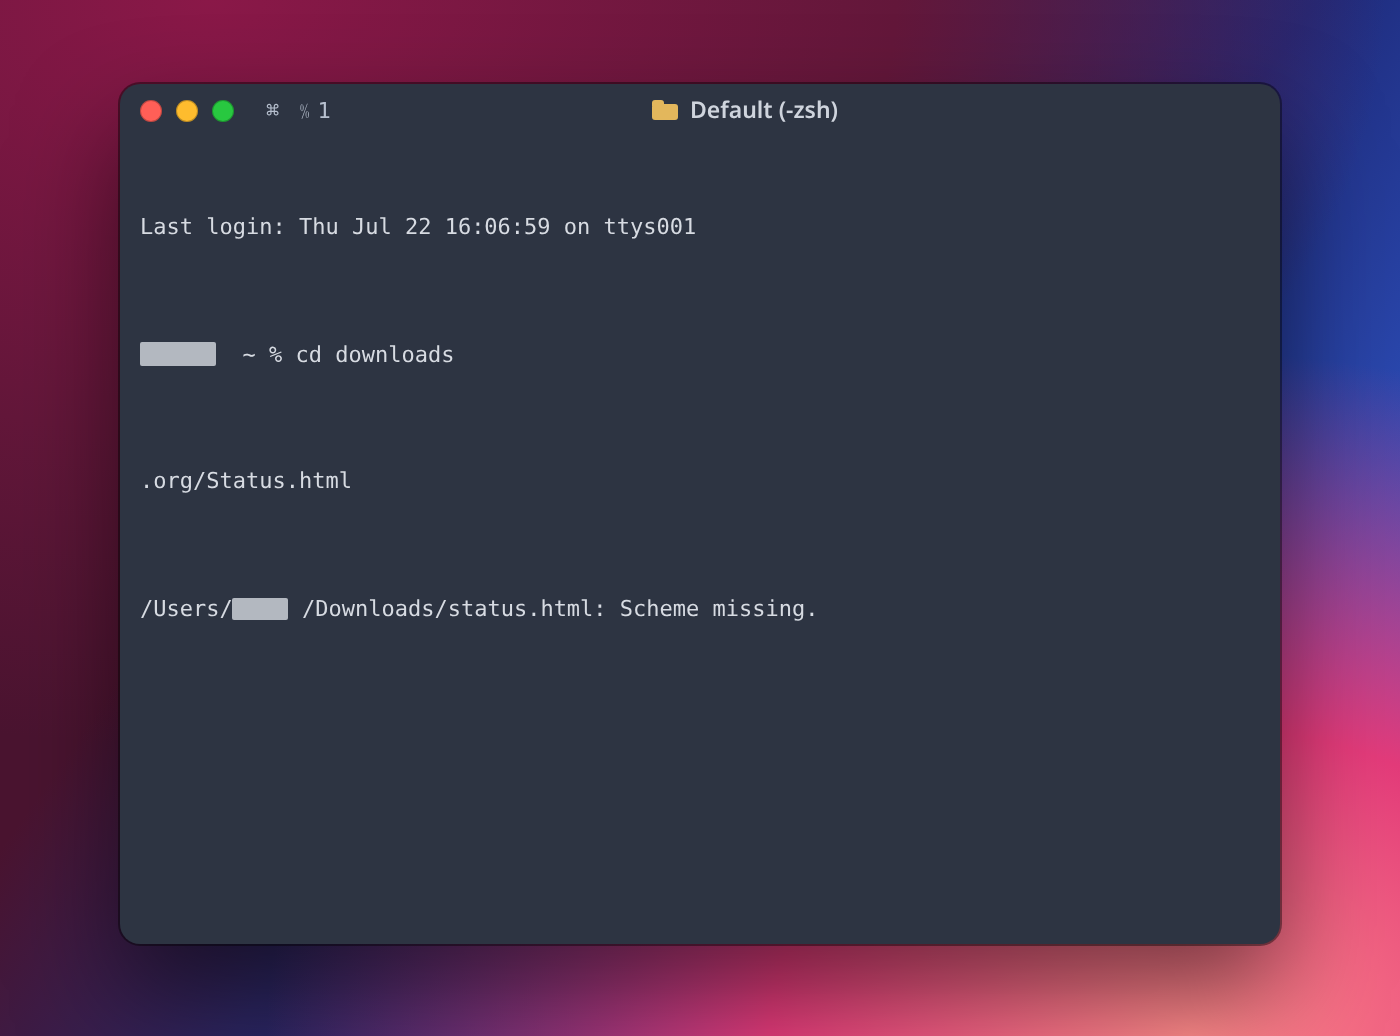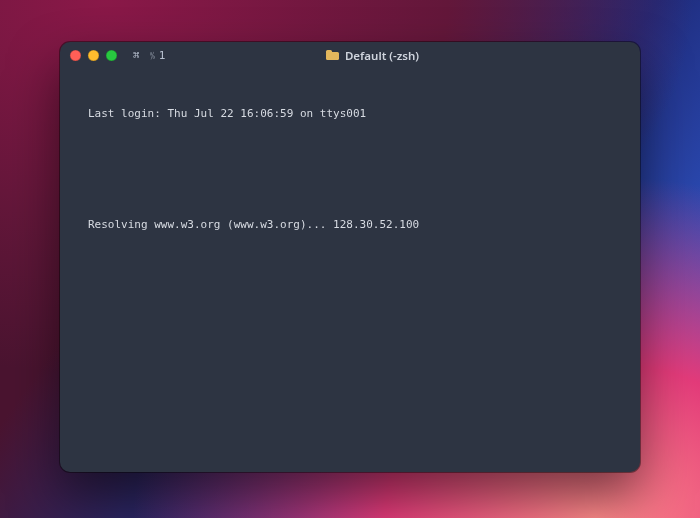--- a/index.html
+++ b/index.html
@@ -92,21 +92,21 @@
   .folder-icon::after {
     content: "";
     position: absolute;
     left: 0; top: 0;
     width: 6px; height: 3px;
     background: #e3b75c;
     border-radius: 1.5px 1.5px 0 0;
   }
   .term-body {
     flex: 1;
-    padding: 6px 10px 8px 28px;
+    padding: 6px 10px 8px 10px;
     font-family: ui-monospace, Menlo, Consolas, monospace;
     font-size: 11px;
     line-height: 1.45;
     color: #d7dbe2;
     white-space: pre-wrap;
     word-break: break-all;
     overflow: hidden;
   }
   .term-body .line { display: block; min-height: 1.45em; }
   .blank { display:inline-block; background:#b3b8c0; vertical-align: -2px; border-radius:1px; }
@@ -130,24 +130,26 @@
     <span class="title-left-extra">⌘ ﹪1</span>
     <div class="title-center">
       <span class="folder-icon"></span>
       <span>Default (-zsh)</span>
     </div>
   </div>
 
   <div class="term-body">
     <span class="line">Last login: Thu Jul 22 16:06:59 on ttys001</span>
 
+    <span class="line"><span class="blank big"></span>  <span class="tilde">~ % </span><span>cd downloads</span></span>
 
+    <span class="line">.org/Status.html</span>
 
+    <span class="line"><span>/Users/</span><span class="blank sm"></span> <span>/Downloads/status.html: Scheme missing.</span></span>
 
-    <span class="line">Resolving www.w3.org (www.w3.org)... 128.30.52.100</span>
     
     
     
     
     
 
     
 
     
     

